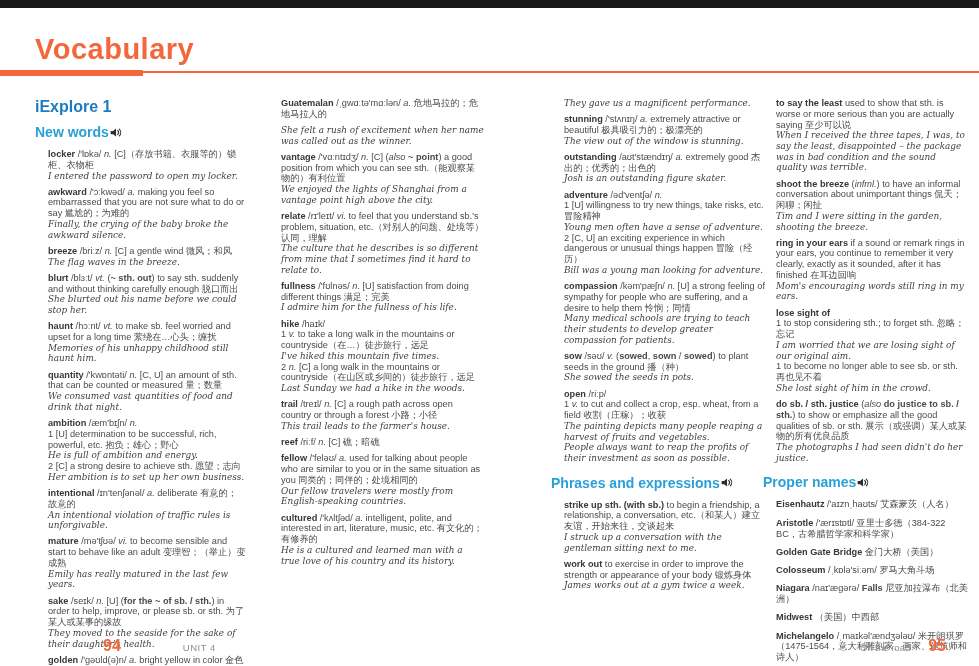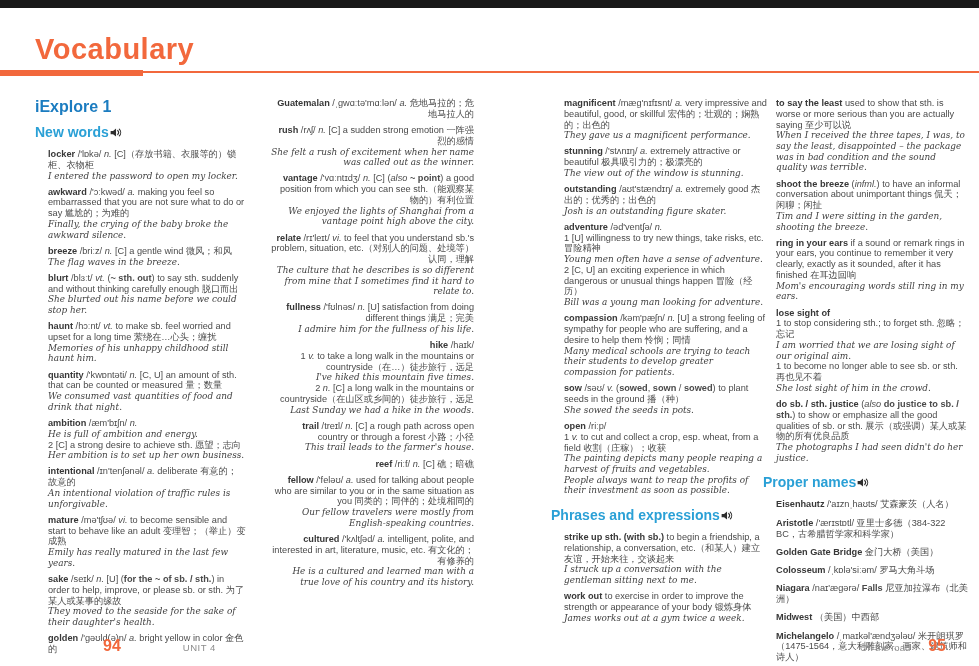--- a/index.html
+++ b/index.html
@@ -8,21 +8,21 @@
   }
   html,body{margin:0;padding:0;background:#fff;}
   .page{position:relative;width:979px;height:666px;background:#fff;overflow:hidden;
         font-family:"Liberation Sans","DejaVu Sans",sans-serif;}
   .topbar{position:absolute;left:0;top:0;width:100%;height:8px;background:var(--bar);}
   .title{position:absolute;left:35px;top:33px;margin:0;font-size:29px;font-weight:bold;
          color:var(--accent);letter-spacing:.5px;}
   .rule-thin{position:absolute;left:0;top:71px;width:100%;height:2px;background:var(--accent);}
   .rule-thick{position:absolute;left:0;top:70px;width:143px;height:6px;background:var(--accent);}
   .col{position:absolute;top:98px;}
-  #col0{left:35px;width:211px;} #col1{left:258px;width:216px;text-align:right;}
+  #col0{left:35px;width:211px;} #col1{left:268px;width:216px;}
   #col2{left:551px;width:216px;} #col3{left:763px;width:205px;}
   .page-heading{color:var(--blue1);font-weight:bold;font-size:16px;margin:0 0 7px 0;}
   .col-heading{color:var(--blue2);font-weight:bold;font-size:14px;margin:8px 0 9px 0;
                display:flex;align-items:center;}
   .col-heading.mt{margin-top:11px;}
   .entry{padding-left:13px;margin-bottom:5.5px;}
   .entry.pn{margin-bottom:7.5px;}
   .entry p{margin:0;}
   .def{font-size:9.2px;line-height:1.17;color:var(--ink);}
   .hw{color:var(--head-ink);font-weight:bold;}
@@ -75,20 +75,21 @@
       <div class="entry">
         <p class="def"><b class="hw">haunt</b> <span class="ph">/hɔːnt/</span> <i>vt.</i> to make sb. feel worried and upset for a long time 萦绕在…心头；缠扰</p>
         <p class="ex">Memories of his unhappy childhood still haunt him.</p>
       </div>
       <div class="entry">
         <p class="def"><b class="hw">quantity</b> <span class="ph">/'kwɒntəti/</span> <i>n.</i> [C, U] an amount of sth. that can be counted or measured 量；数量</p>
         <p class="ex">We consumed vast quantities of food and drink that night.</p>
       </div>
       <div class="entry">
         <p class="def"><b class="hw">ambition</b> <span class="ph">/æm'bɪʃn/</span> <i>n.</i></p>
+        <p class="def">1 [U] determination to be successful, rich, powerful, etc. 抱负；雄心；野心</p>
         <p class="ex">He is full of ambition and energy.</p>
         <p class="def">2 [C] a strong desire to achieve sth. 愿望；志向</p>
         <p class="ex">Her ambition is to set up her own business.</p>
       </div>
       <div class="entry">
         <p class="def"><b class="hw">intentional</b> <span class="ph">/ɪn'tenʃənəl/</span> <i>a.</i> deliberate 有意的；故意的</p>
         <p class="ex">An intentional violation of traffic rules is unforgivable.</p>
       </div>
       <div class="entry">
         <p class="def"><b class="hw">mature</b> <span class="ph">/mə'tʃʊə/</span> <i>vi.</i> to become sensible and start to behave like an adult 变理智；（举止）变成熟</p>
@@ -100,21 +101,20 @@
       </div>
       <div class="entry">
         <p class="def"><b class="hw">golden</b> <span class="ph">/'gəʊld(ə)n/</span> <i>a.</i> bright yellow in color 金色的</p>
       </div>
     </div>
   <div class="col" id="col1">
       <div class="entry">
         <p class="def"><b class="hw">Guatemalan</b> <span class="ph">/ˌgwɑːtə'mɑːlən/</span> <i>a.</i> 危地马拉的；危地马拉人的</p>
       </div>
       <div class="entry">
-        <p class="def"><b class="hw">rush</b> <span class="ph">/rʌʃ/</span> <i>n.</i> [C] a sudden strong emotion 一阵强烈的感情</p>
         <p class="ex">She felt a rush of excitement when her name was called out as the winner.</p>
       </div>
       <div class="entry">
         <p class="def"><b class="hw">vantage</b> <span class="ph">/'vɑːntɪdʒ/</span> <i>n.</i> [C] (<i>also</i> <b>~ point</b>) a good position from which you can see sth.（能观察某物的）有利位置</p>
         <p class="ex">We enjoyed the lights of Shanghai from a vantage point high above the city.</p>
       </div>
       <div class="entry">
         <p class="def"><b class="hw">relate</b> <span class="ph">/rɪ'leɪt/</span> <i>vi.</i> to feel that you understand sb.'s problem, situation, etc.（对别人的问题、处境等）认同，理解</p>
         <p class="ex">The culture that he describes is so different from mine that I sometimes find it hard to relate to.</p>
       </div>
@@ -140,21 +140,20 @@
         <p class="def"><b class="hw">fellow</b> <span class="ph">/'feləʊ/</span> <i>a.</i> used for talking about people who are similar to you or in the same situation as you 同类的；同伴的；处境相同的</p>
         <p class="ex">Our fellow travelers were mostly from English-speaking countries.</p>
       </div>
       <div class="entry">
         <p class="def"><b class="hw">cultured</b> <span class="ph">/'kʌltʃəd/</span> <i>a.</i> intelligent, polite, and interested in art, literature, music, etc. 有文化的；有修养的</p>
         <p class="ex">He is a cultured and learned man with a true love of his country and its history.</p>
       </div>
     </div>
   <div class="col" id="col2">
       <div class="entry">
-        <p class="def"><b class="hw">magnificent</b> <span class="ph">/mæg'nɪfɪsnt/</span> <i>a.</i> very impressive and beautiful, good, or skillful 宏伟的；壮观的；娴熟的；出色的</p>
         <p class="ex">They gave us a magnificent performance.</p>
       </div>
       <div class="entry">
         <p class="def"><b class="hw">stunning</b> <span class="ph">/'stʌnɪŋ/</span> <i>a.</i> extremely attractive or beautiful 极具吸引力的；极漂亮的</p>
         <p class="ex">The view out of the window is stunning.</p>
       </div>
       <div class="entry">
         <p class="def"><b class="hw">outstanding</b> <span class="ph">/aʊt'stændɪŋ/</span> <i>a.</i> extremely good 杰出的；优秀的；出色的</p>
         <p class="ex">Josh is an outstanding figure skater.</p>
       </div>

